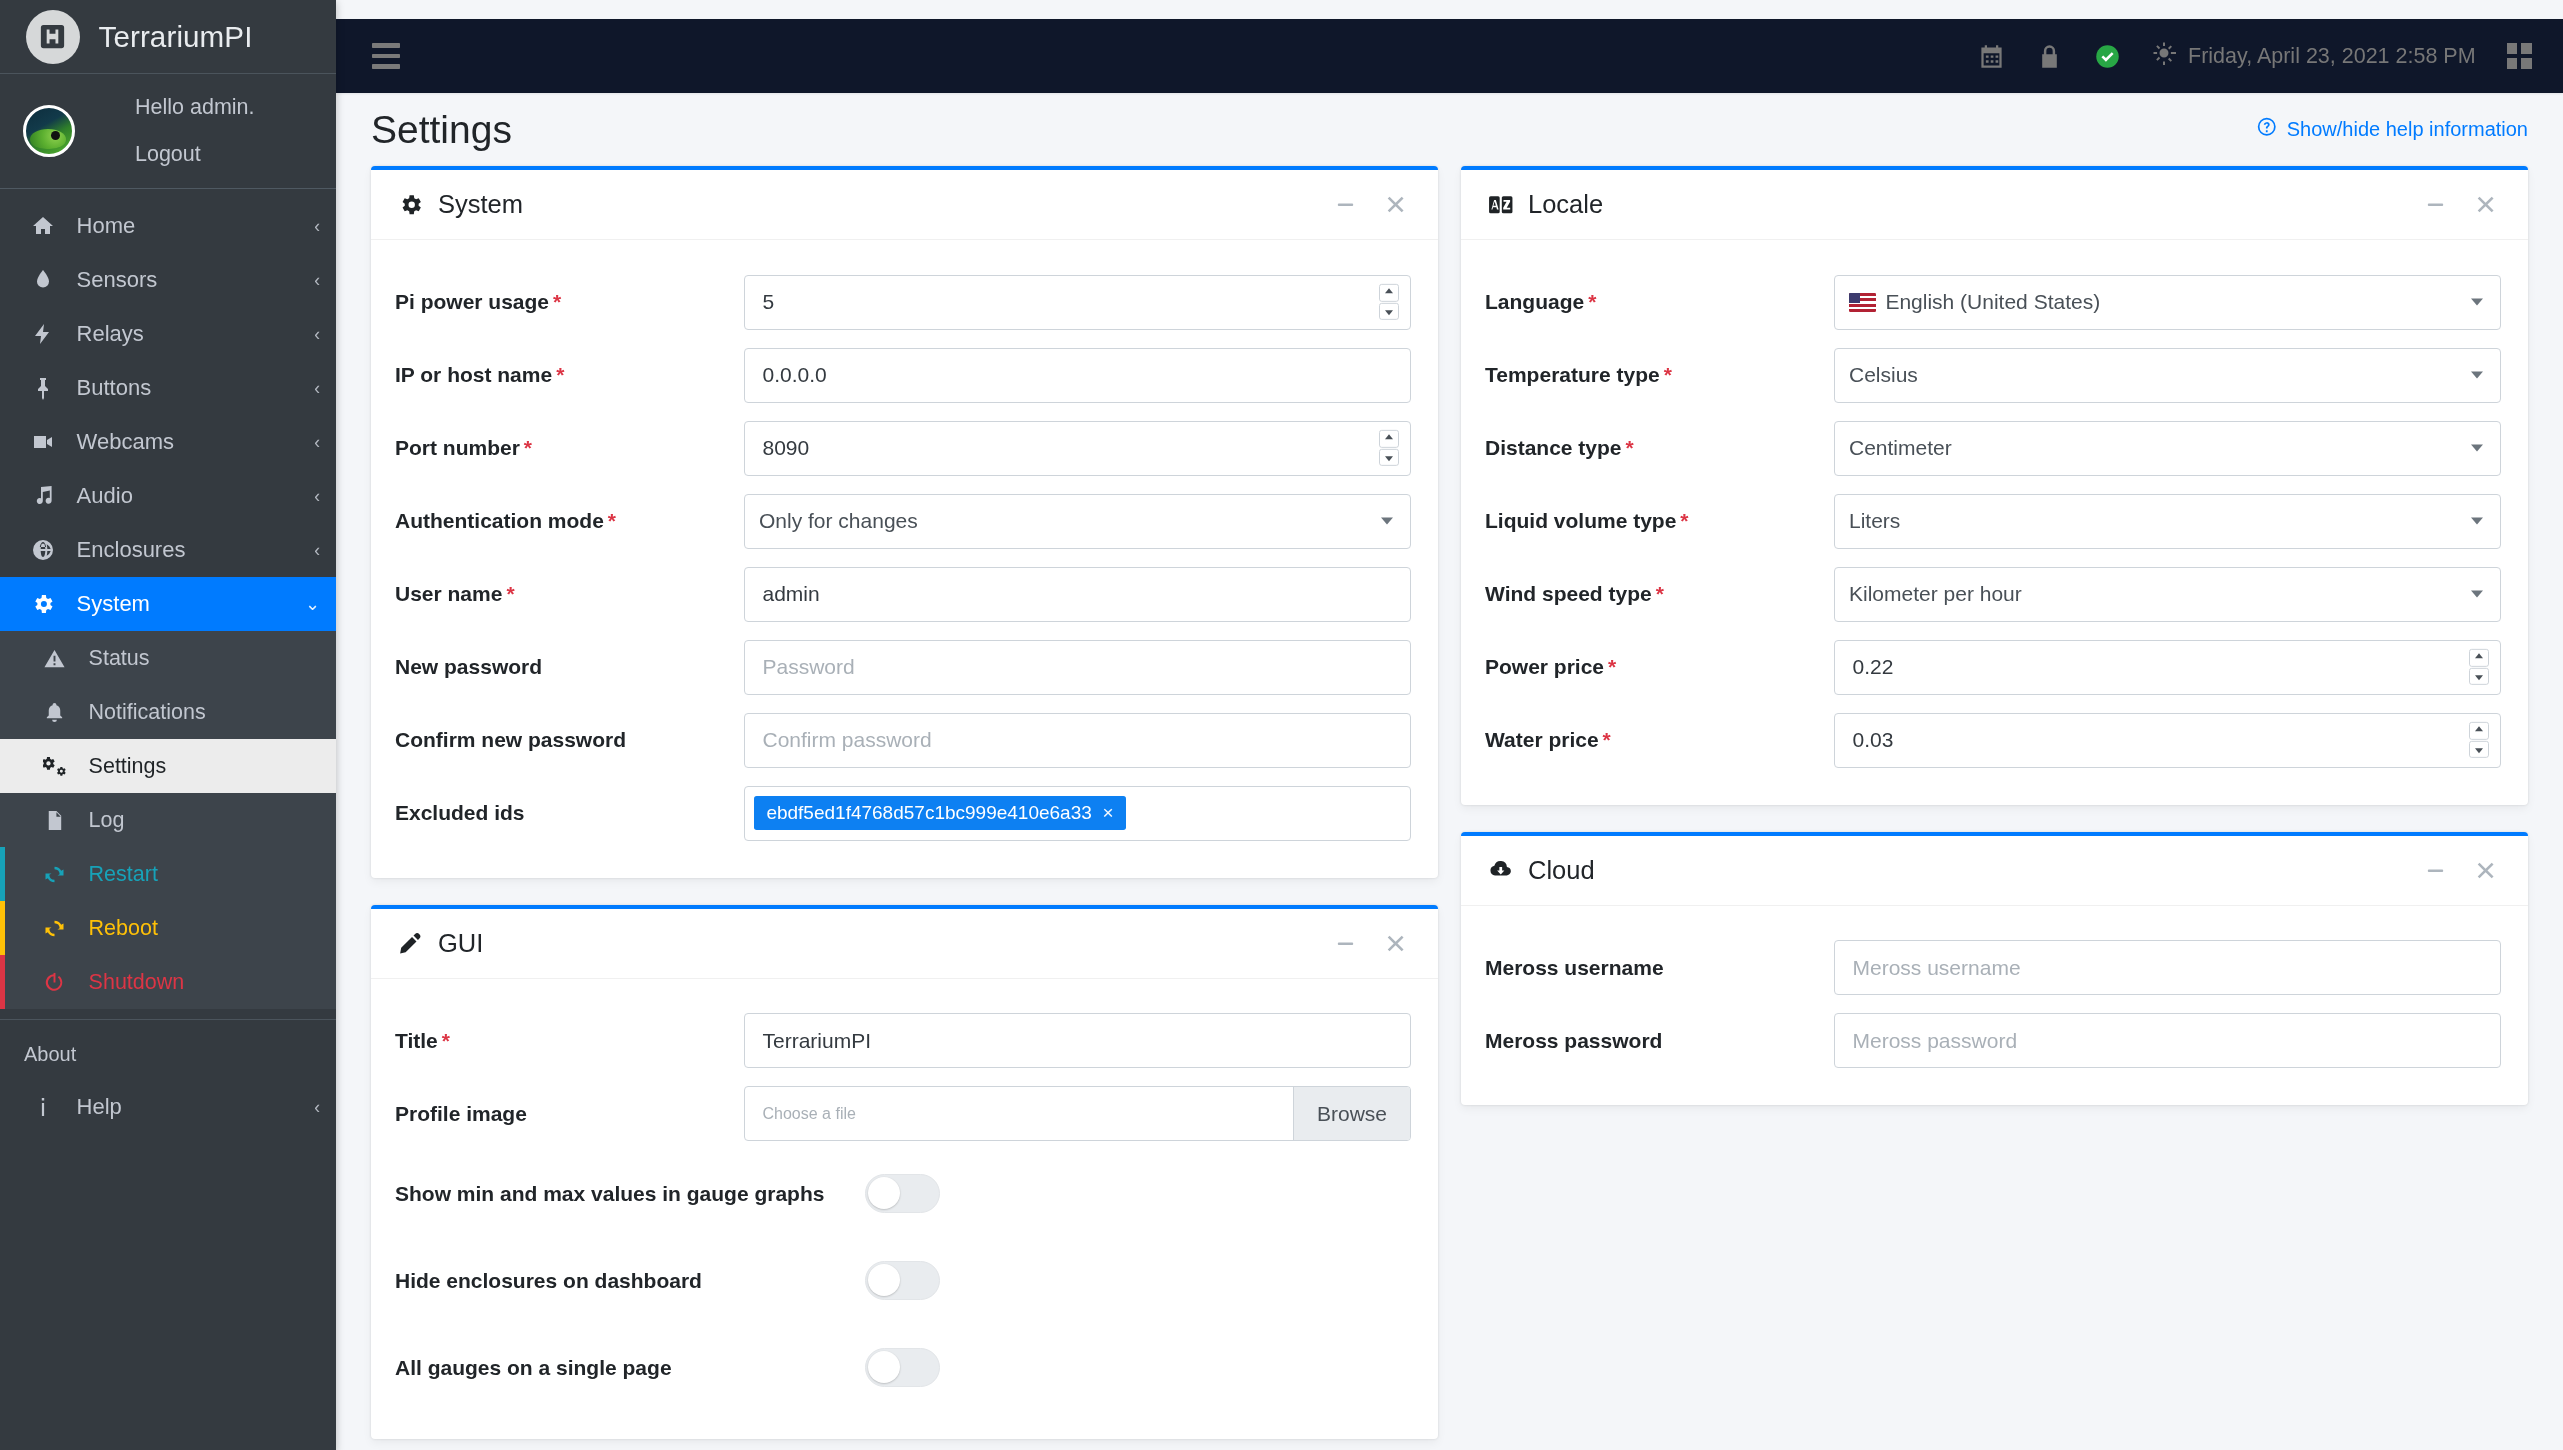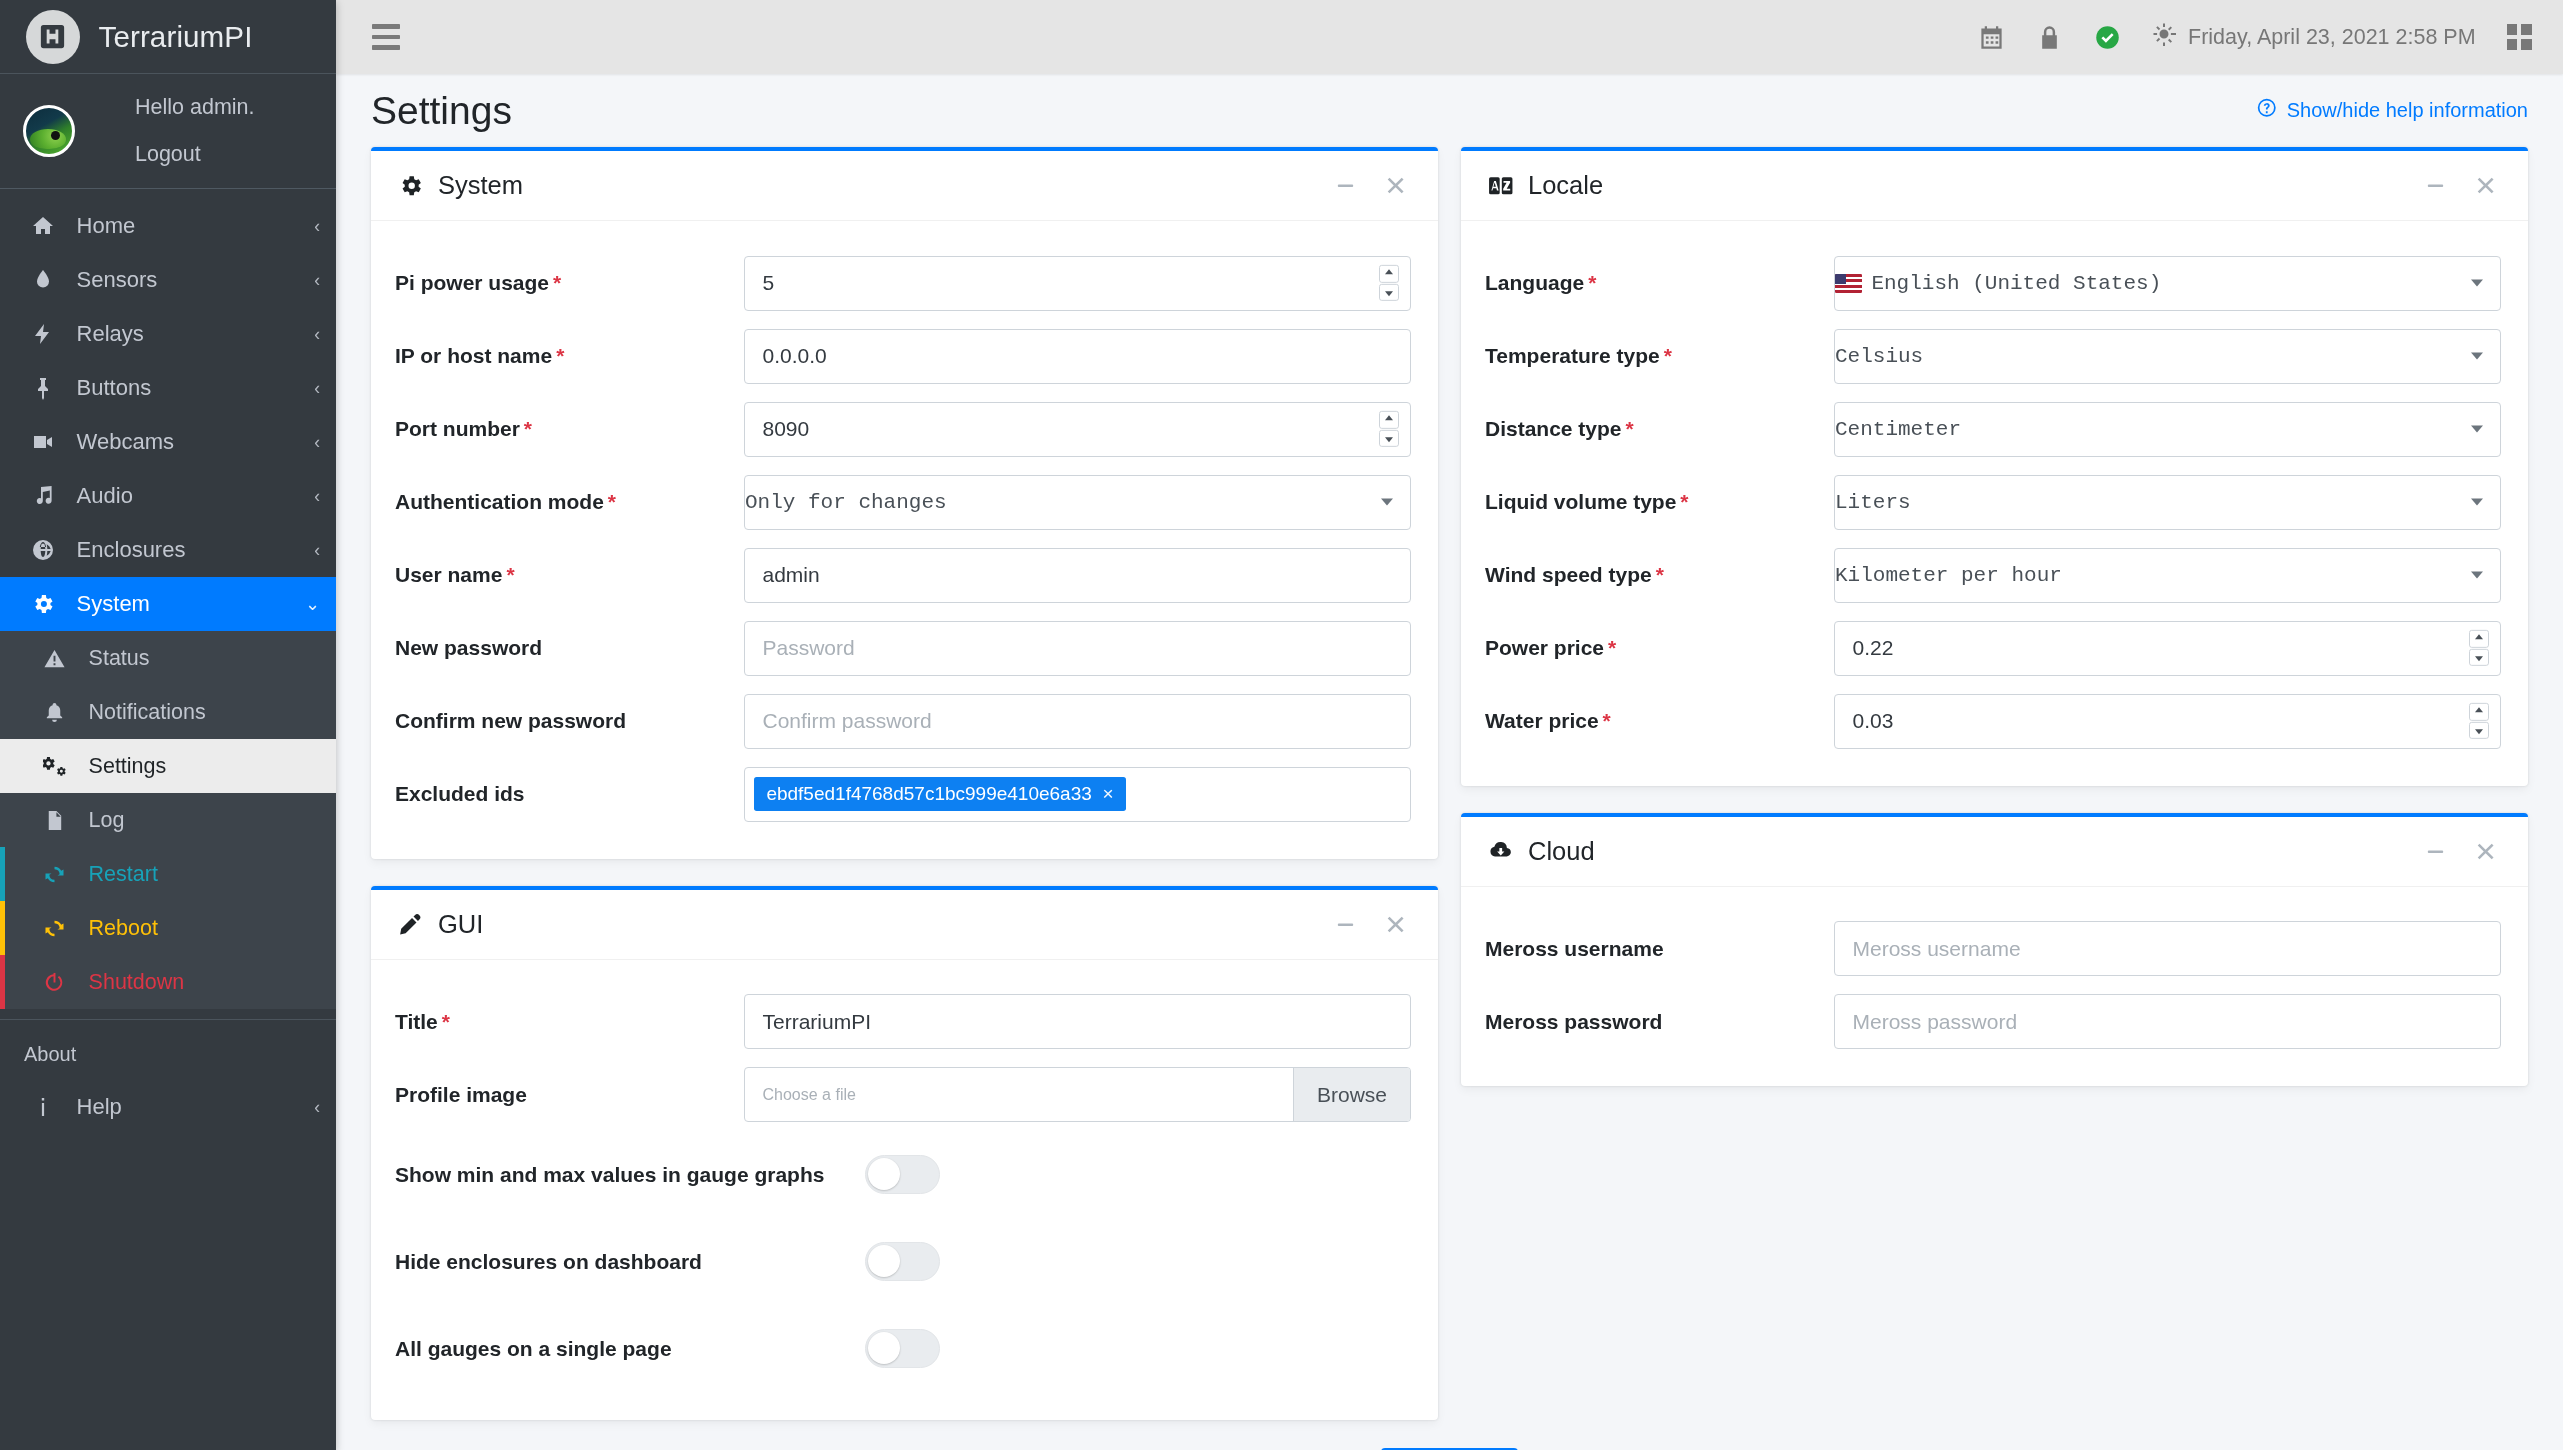--- a/index.html
+++ b/index.html
@@ -82,23 +82,23 @@
   .nav-item.reboot .ic svg { fill: #ffc107; }
   .nav-item.shutdown { color: #dc3545; }
   .nav-item.shutdown .ic svg { fill: #dc3545; }
   .barmark { position: absolute; left: 0; top: 0; bottom: 0; width: 5.4px; }
   .nav-sep { height: 0.7px; background: #4b545c; margin-top: 9.4px; }
   .nav-heading { font-size: 20px; color: #c2c7d0; padding: 23px 0 14.8px 24px; }
 
   
   .main { flex: 1; height: 1451px; display: flex; flex-direction: column; background: #f4f6f9; overflow: hidden; }
   .topbar {
-    height: 74px; background: #e5e5e5; display: flex; align-items: center;
+    height: 74px; background: #0f172a; display: flex; align-items: center;
     padding: 0 31px 0 27px; gap: 0; box-shadow: 0 0.7px 2px rgba(0,0,0,.08);
-    position: relative; z-index: 10;
+    position: relative; z-index: 10; margin-top: 19px;
   }
   .hamburger { display: flex; flex-direction: column; gap: 6px; cursor: pointer; padding: 6.7px 9.4px; }
   .hamburger i { display: block; width: 28px; height: 4.7px; background: #7a7a7a; border-radius: 0.7px; }
   .topbar-spacer { flex: 1; }
   .tb-icons { display: flex; align-items: center; gap: 31px; }
   .tb-ic { display: flex; align-items: center; justify-content: center; cursor: pointer; }
   .tb-ic svg { width: 27px; height: 27px; fill: #787878; }
   .tb-date { display: flex; align-items: center; gap: 12px; font-size: 21.5px; color: #777; white-space: nowrap; }
   .tb-date svg { width: 24px; height: 24px; fill: #777; }
   .grid-ic { display: grid; grid-template-columns: 10.7px 10.7px; grid-template-rows: 10.7px 10.7px; gap: 4px; cursor: pointer; }
@@ -157,22 +157,22 @@
   .spin i::after {
     content: ""; position: absolute; left: 50%; top: 50%;
     transform: translate(-50%,-50%); border-left: 4.7px solid transparent;
     border-right: 4.7px solid transparent;
   }
   .spin i.up::after { border-bottom: 5.4px solid #495057; margin-top: -1.3px; }
   .spin i.dn::after { border-top: 5.4px solid #495057; margin-top: 1.3px; }
 
   .sel {
     width: 100%; height: 55px; border: 1.3px solid #ced4da; border-radius: 4px;
-    background: #fff; font-size: 21px; color: #495057; padding: 0 40px 0 0;
-    display: flex; align-items: center; gap: 9.4px; position: relative; cursor: pointer; font-family: Liberation Mono, monospace;
+    background: #fff; font-size: 21px; color: #495057; padding: 0 40px 0 14px;
+    display: flex; align-items: center; gap: 9.4px; position: relative; cursor: pointer;
   }
   .sel .caret {
     position: absolute; right: 17.5px; top: 50%; transform: translateY(-50%);
     border-left: 6px solid transparent; border-right: 6px solid transparent;
     border-top: 7.4px solid #6c757d;
   }
   .flag {
     width: 27px; height: 19px; flex: 0 0 auto; border-radius: 1.3px; overflow: hidden;
     background: linear-gradient(#b22234 0 14.3%, #fff 14.3% 28.6%, #b22234 28.6% 42.9%,
                 #fff 42.9% 57.2%, #b22234 57.2% 71.5%, #fff 71.5% 85.8%, #b22234 85.8% 100%);

